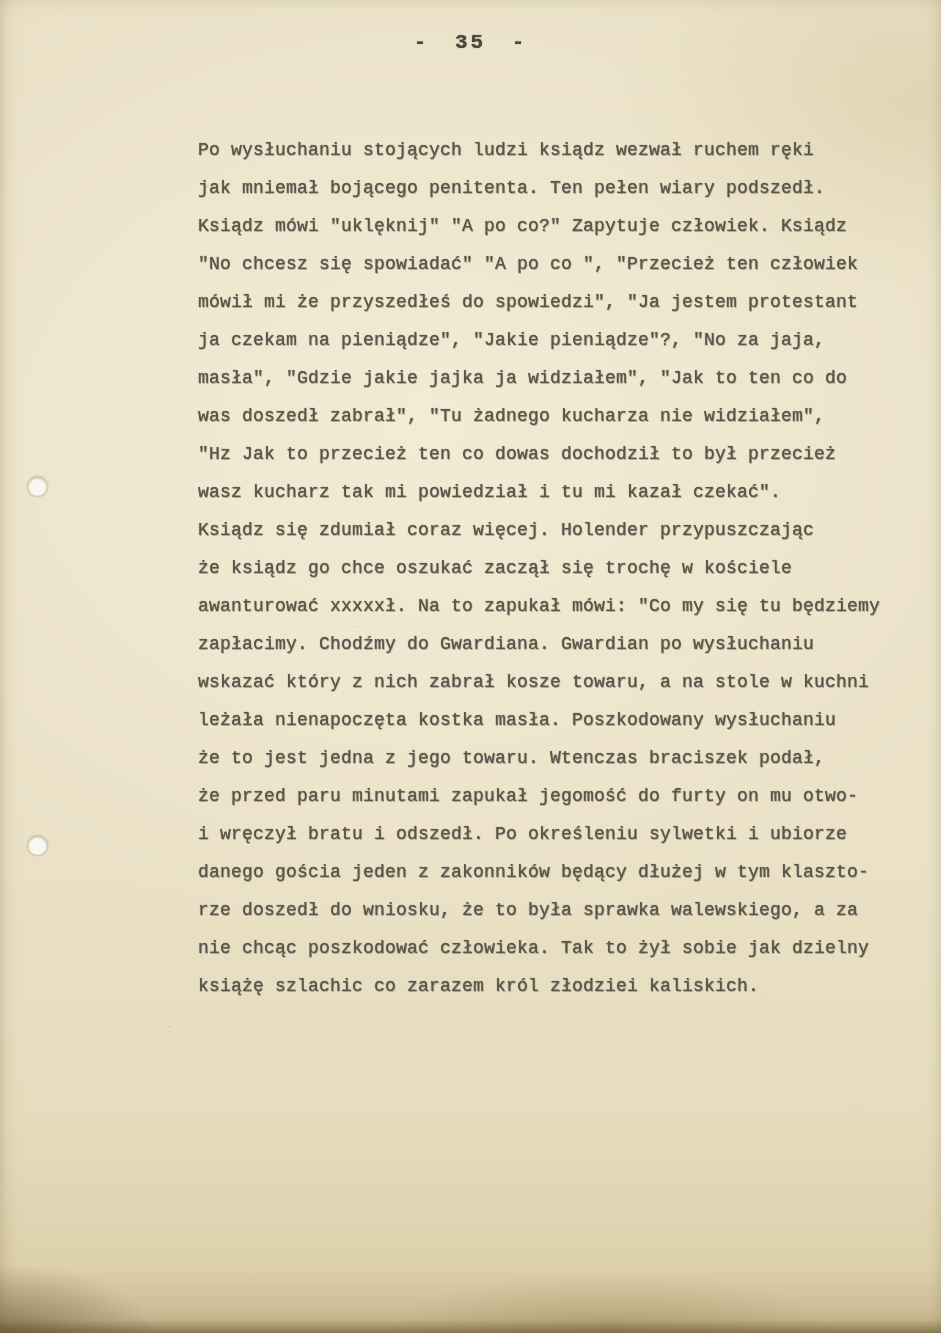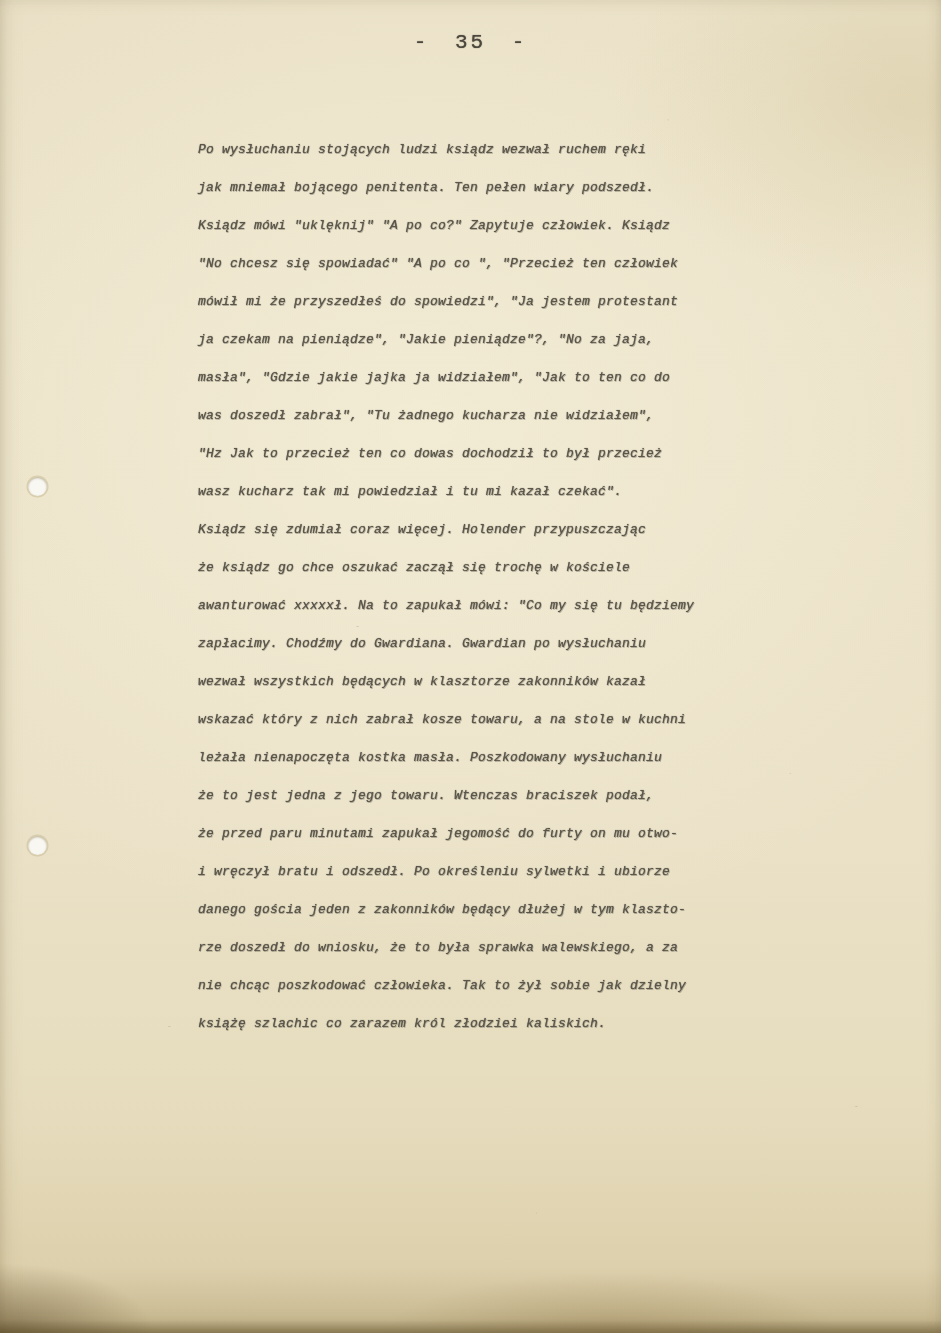--- a/index.html
+++ b/index.html
@@ -59,45 +59,44 @@
   }
   .hole-1 { top: 477px; }
   .hole-2 { top: 836px; }
   .page-num {
     position: absolute;
     top: 31px;
     left: 0;
     width: 100%;
     text-align: center;
     font-size: 21px;
-    font-weight: 400;
+    font-weight: 700;
     letter-spacing: 3px;
     word-spacing: 10px;
     color: #4c483e;
     text-shadow: 0 0 1px rgba(60, 55, 45, 0.9);
     z-index: 2;
   }
   .typewriter {
     position: absolute;
     left: 198px;
     top: 131px;
     width: 716px;
     z-index: 2;
   }
   .line {
     height: 38px;
     line-height: 38px;
     white-space: pre;
-    font-size: 13px;
+    font-size: 18px;
     letter-spacing: 0.2px;
     color: #5a564b;
     text-shadow:
       0 0 1px rgba(72, 68, 58, 0.85),
       0.6px 0.6px 0 rgba(72, 68, 58, 0.30);
-    font-style: italic;
   }
 </style>
 </head>
 <body>
 
 <div class="page">
   <div class="hole hole-1"></div>
   <div class="hole hole-2"></div>
   <div class="page-num">- 35 -</div>
   <div class="typewriter">
@@ -108,21 +107,20 @@
     <div class="line">mówił mi że przyszedłeś do spowiedzi", "Ja jestem protestant</div>
     <div class="line">ja czekam na pieniądze", "Jakie pieniądze"?, "No za jaja,</div>
     <div class="line">masła", "Gdzie jakie jajka ja widziałem", "Jak to ten co do</div>
     <div class="line">was doszedł zabrał", "Tu żadnego kucharza nie widziałem",</div>
     <div class="line">"Hz Jak to przecież ten co dowas dochodził to był przecież</div>
     <div class="line">wasz kucharz tak mi powiedział i tu mi kazał czekać".</div>
     <div class="line">Ksiądz się zdumiał coraz więcej. Holender przypuszczając</div>
     <div class="line">że ksiądz go chce oszukać zaczął się trochę w kościele</div>
     <div class="line">awanturować xxxxxł. Na to zapukał mówi: "Co my się tu będziemy</div>
     <div class="line">zapłacimy. Chodźmy do Gwardiana. Gwardian po wysłuchaniu</div>
-    <div class="line">wezwał wszystkich będących w klasztorze zakonników kazał</div>
     <div class="line">wskazać który z nich zabrał kosze towaru, a na stole w kuchni</div>
     <div class="line">leżała nienapoczęta kostka masła. Poszkodowany wysłuchaniu</div>
     <div class="line">że to jest jedna z jego towaru. Wtenczas braciszek podał,</div>
     <div class="line">że przed paru minutami zapukał jegomość do furty on mu otwo-</div>
     <div class="line">i wręczył bratu i odszedł. Po określeniu sylwetki i ubiorze</div>
     <div class="line">danego gościa jeden z zakonników będący dłużej w tym klaszto-</div>
     <div class="line">rze doszedł do wniosku, że to była sprawka walewskiego, a za</div>
     <div class="line">nie chcąc poszkodować człowieka. Tak to żył sobie jak dzielny</div>
     <div class="line">książę szlachic co zarazem król złodziei kaliskich.</div>
   </div>

